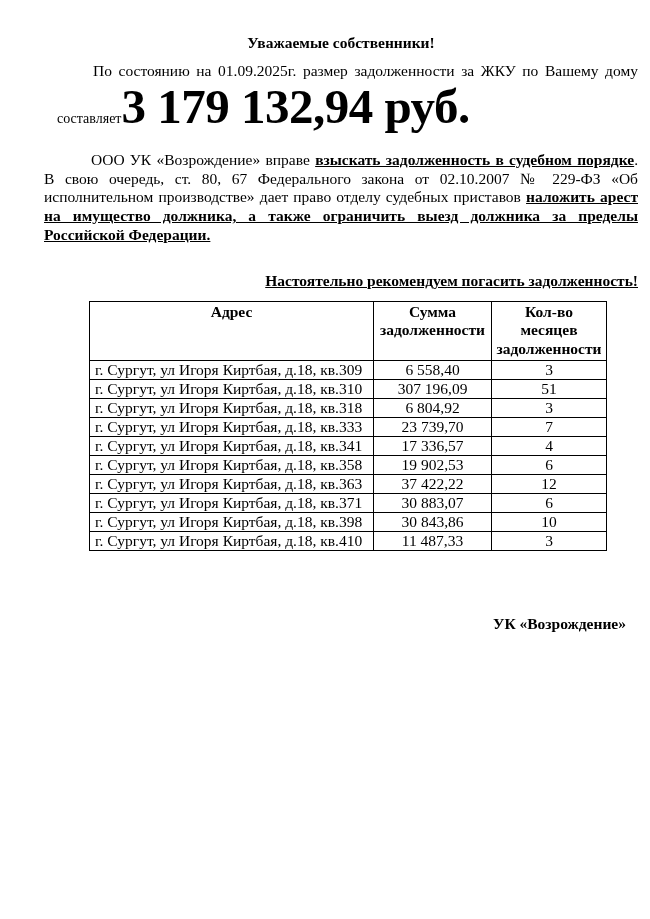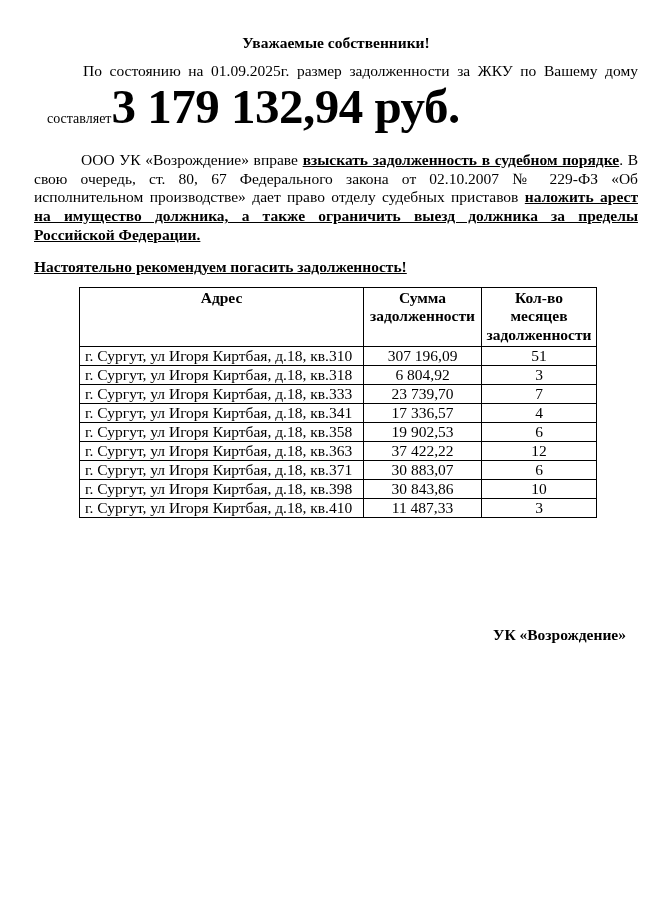--- a/index.html
+++ b/index.html
@@ -9,21 +9,21 @@
   }
   .page {
     width: 650px;
     height: 919px;
     box-sizing: border-box;
     background: #ffffff;
     color: #000000;
     font-family: "Liberation Serif", serif;
     font-size: 15.5px;
     line-height: 18.6px;
-    padding: 34px 12px 0 34px;
+    padding: 34px 12px 0 44px;
     overflow: hidden;
   }
   .title {
     margin: 0 0 9px 0;
     text-align: center;
     font-weight: bold;
   }
   .intro {
     margin: 0;
     text-align: justify;
@@ -47,22 +47,22 @@
   .legal {
     margin: 0;
     text-align: justify;
     text-indent: 47px;
   }
   .bu {
     font-weight: bold;
     text-decoration: underline;
   }
   .recommend {
-    margin: 14px 0 0 0;
-    text-align: left;
+    margin: 28px 0 0 0;
+    text-align: right;
     font-weight: bold;
     text-decoration: underline;
   }
   table.debt {
     border-collapse: collapse;
     table-layout: fixed;
     width: 517px;
     margin: 10px 0 12px 45px;
     font-size: 15.5px;
   }
@@ -85,21 +85,21 @@
     white-space: nowrap;
   }
   .debt td.addr {
     text-align: left;
     padding-left: 5px;
   }
   .debt td.num, .debt td.mon {
     text-align: center;
   }
   .signature {
-    margin-top: 108px;
+    margin-top: 64px;
     text-align: right;
     font-weight: bold;
     padding-right: 12px;
   }
 </style>
 </head>
 <body>
 
 <div class="page">
 
@@ -125,20 +125,25 @@
       <tr>
         <th>Адрес</th>
         <th>Сумма
 задолженности</th>
         <th>Кол-во
 месяцев
 задолженности</th>
       </tr>
     </thead>
     <tbody>
+      <tr>
+        <td class="addr">г. Сургут, ул Игоря Киртбая, д.18, кв.309</td>
+        <td class="num">6 558,40</td>
+        <td class="mon">3</td>
+      </tr>
       <tr>
         <td class="addr">г. Сургут, ул Игоря Киртбая, д.18, кв.310</td>
         <td class="num">307 196,09</td>
         <td class="mon">51</td>
       </tr>
       <tr>
         <td class="addr">г. Сургут, ул Игоря Киртбая, д.18, кв.318</td>
         <td class="num">6 804,92</td>
         <td class="mon">3</td>
       </tr>

